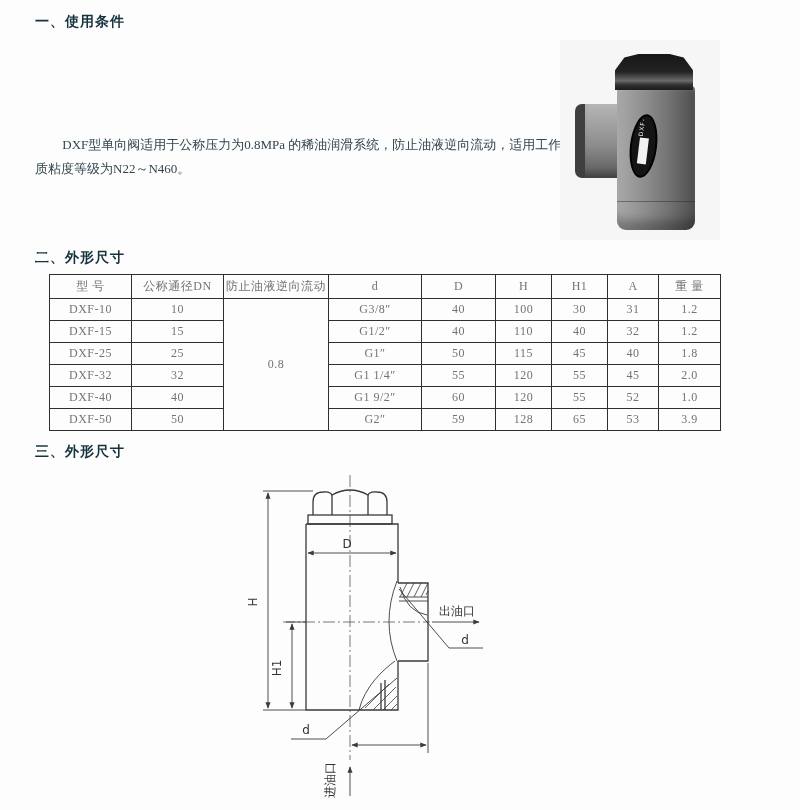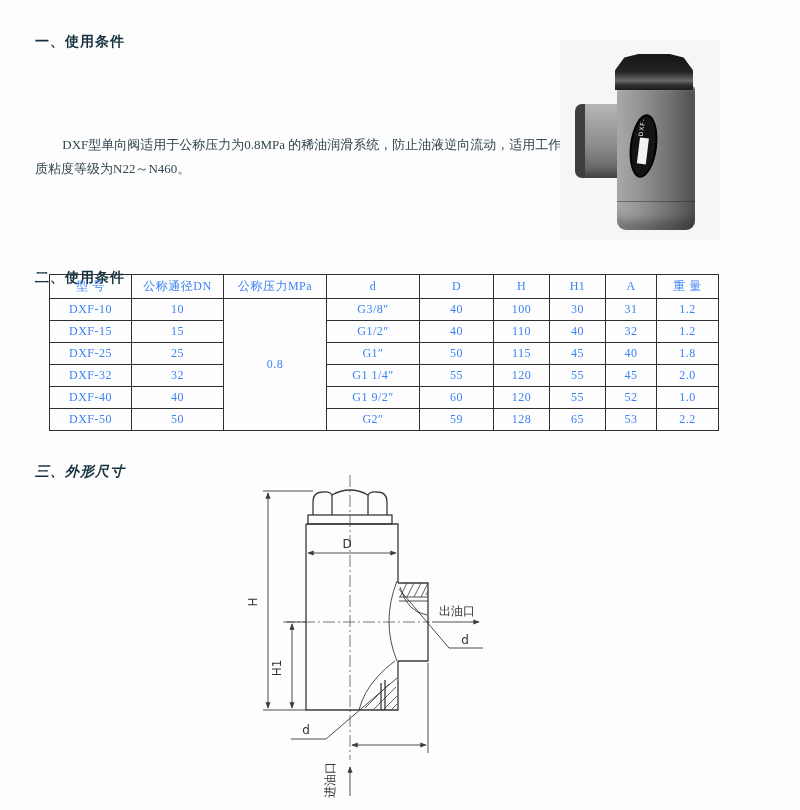--- a/index.html
+++ b/index.html
@@ -12,25 +12,24 @@
     overflow: hidden;
   }
   .heading {
     position: absolute;
     left: 35px;
     font-family: "DejaVu Sans", "Liberation Sans", sans-serif;
     font-size: 14px;
     font-weight: bold;
     color: #16323e;
     letter-spacing: 1px;
-    margin-top: 20px;
   }
   #h-usage { top: 13px; }
   #h-specs { top: 249px; }
-  #h-dims  { top: 443px; font-style: italic; }
+  #h-dims  { top: 443px; }
 
   #usage-paragraph {
     position: absolute;
     left: 35px; top: 133px;
     width: 548px;
     font-size: 13px;
     line-height: 1.85;
     text-indent: 2.1em;
     color: #33454e;
   }
@@ -92,21 +91,21 @@
     margin-top: 10px;
   }
 
   
   #specs-table {
     position: absolute;
     left: 49px; top: 274px;
     border-collapse: collapse;
     table-layout: fixed;
     font-size: 12px;
-    color: #3b82f6;
+    color: #737373;
   }
   #specs-table th, #specs-table td {
     border: 1px solid #2f2f2f;
     text-align: center;
     vertical-align: middle;
     font-weight: normal;
     height: 22px;
     padding: 0 2px;
     white-space: nowrap;
     letter-spacing: 0.5px;
@@ -138,39 +137,39 @@
 <div id="product-photo">
   <div class="valve-port"></div>
   <div class="valve-body"></div>
   <div class="valve-cap"></div>
   <div class="valve-label">
     <span class="label-text">DXF-</span>
     <span class="label-patch"></span>
   </div>
 </div>
 
-<div class="heading" id="h-specs">二、使用条件</div>
+<div class="heading" id="h-specs">二、外形尺寸</div>
 
 <table id="specs-table">
   <colgroup>
     <col style="width:82px">
       <col style="width:92px">
       <col style="width:103px">
     <col style="width:93px">
       <col style="width:74px">
       <col style="width:56px">
     <col style="width:56px">
       <col style="width:51px">
       <col style="width:62px">
   </colgroup>
   <thead>
     <tr>
       <th>型 号</th>
       <th>公称通径DN</th>
-      <th>公称压力MPa</th>
+      <th>防止油液逆向流动</th>
       <th>d</th>
       <th>D</th>
       <th>H</th>
       <th>H1</th>
       <th>A</th>
       <th>重 量</th>
     </tr>
   </thead>
   <tbody>
     <tr>
@@ -225,21 +224,21 @@
       <td>1.0</td>
     </tr>
     <tr>
       <td>DXF-50</td>
       <td>50</td>
       <td>G2″</td>
       <td>59</td>
       <td>128</td>
       <td>65</td>
       <td>53</td>
-      <td>2.2</td>
+      <td>3.9</td>
     </tr>
   </tbody>
 </table>
 
 <div class="heading" id="h-dims">三、外形尺寸</div>
 
 <svg id="outline-drawing" width="320" height="346" viewBox="0 0 320 346">
   <defs>
     <marker id="ar" viewBox="0 0 10 10" refX="9" refY="5" markerWidth="9" markerHeight="7" orient="auto-start-reverse">
       <path d="M0,1 L10,5 L0,9 Z" fill="#3a3a3a"></path>

